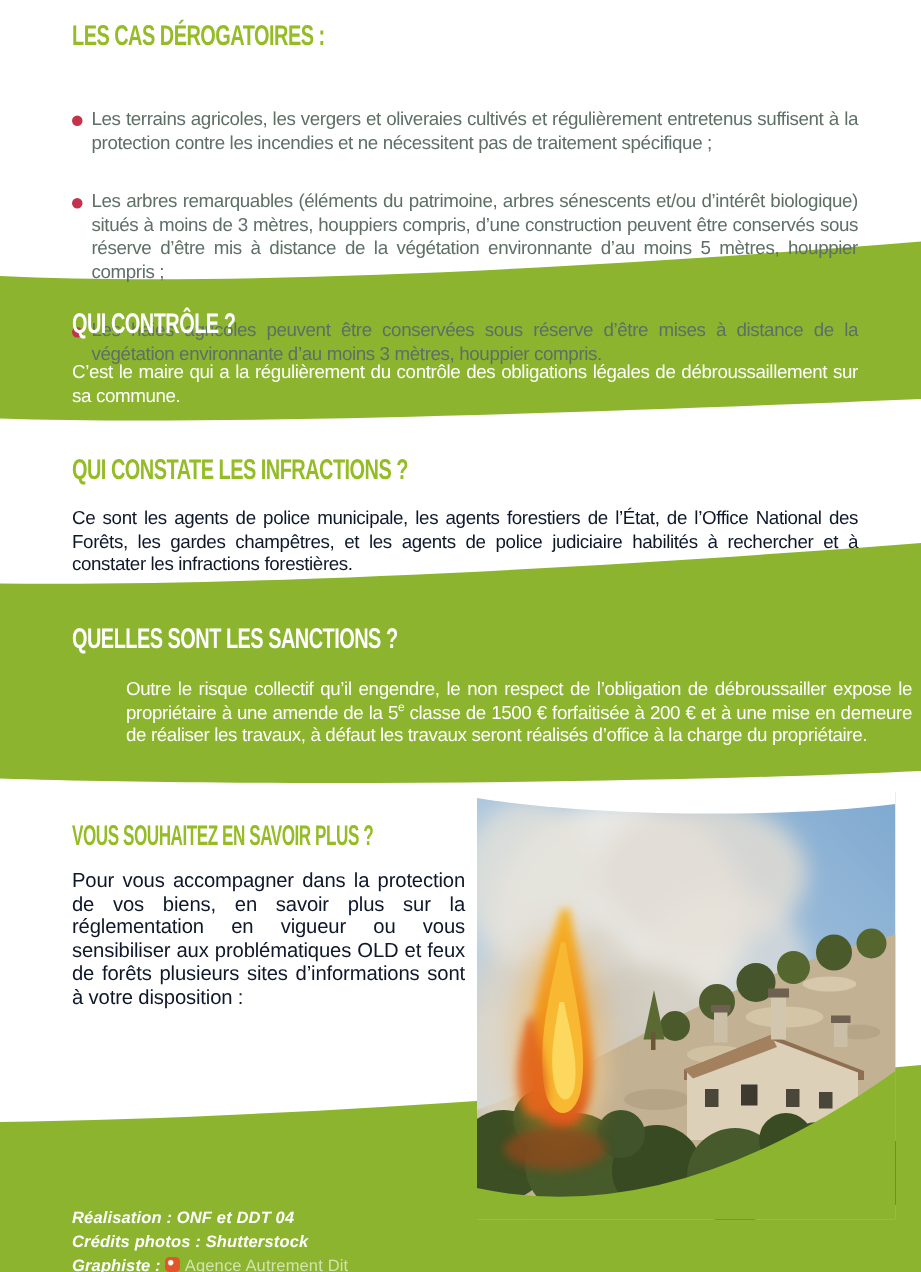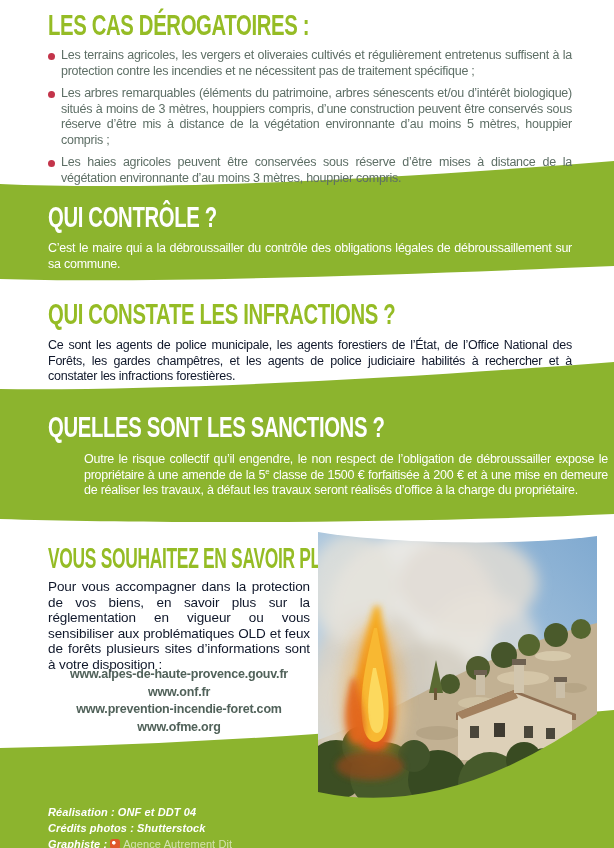--- a/index.html
+++ b/index.html
@@ -6,40 +6,40 @@
   html,body { background:#e8e8e8; }
   body { font-family:"Liberation Sans", sans-serif; }
   .page {
     position:relative; width:614px; height:848px; margin:0 auto;
     background:#ffffff; overflow:hidden;
   }
   .bands { position:absolute; left:0; top:0; width:614px; height:848px; }
   .abs { position:absolute; }
 
   
-  .hd { font-weight:700; font-size:29px; line-height:24px; white-space:nowrap;text-decoration:underline; }
+  .hd { font-weight:700; font-size:19px; line-height:24px; white-space:nowrap;text-decoration:underline; }
   .hd > span { display:inline-block; transform:scaleX(0.70); transform-origin:0 60%; letter-spacing:-0.5px; }
   .hd.tight > span { transform:scaleX(0.60); }
   .hd.green { color:#95BC25; }
   .hd.white { color:#ffffff; }
 
   
   .body-txt {
     font-size:12.5px; line-height:15.5px; letter-spacing:-0.25px;
     color:#0f172a; text-align:justify;
   }
   .body-txt.on-green { color:#ffffff; }
   sup { font-size:8px; vertical-align:super; line-height:0; }
 
   
   .bullets { list-style:none; }
   .bullets li {
     position:relative; padding-left:13px; margin-bottom:7px;
     font-size:12.5px; line-height:15.5px; letter-spacing:-0.25px;
-    color:#5E6F66; text-align:justify;
+    color:#5E6F66; text-align:justify;margin-top:24px;
   }
   .bullets li .dot {
     position:absolute; left:0; top:4.5px; width:7px; height:7px;
     border-radius:50%; background:#C3344A;
   }
 
   
   .links { width:262px; text-align:center; }
   .links div {
     font-weight:700; font-size:12.5px; line-height:17.5px;
@@ -82,44 +82,38 @@
     </li>
     <li>
       <span class="dot"></span>
       <span>Les haies agricoles peuvent être conservées sous réserve d’être mises à distance de la végétation environnante d’au moins 3 mètres, houppier compris.</span>
     </li>
   </ul>
 
   <div class="abs hd white" style="left:48px; top:205px;">
     <span>QUI CONTRÔLE ?</span>
   </div>
-  <div class="abs body-txt on-green" style="left:48px; top:241px; width:524px;">C’est le maire qui a la débroussailler du contrôle des obligations légales de débroussaillement sur sa commune.</div>
+  <div class="abs body-txt on-green" style="left:48px; top:241px; width:524px;">C’est le maire qui a la régulièrement du contrôle des obligations légales de débroussaillement sur sa commune.</div>
 
   <div class="abs hd green" style="left:48px; top:302px;">
     <span>QUI CONSTATE LES INFRACTIONS ?</span>
   </div>
   <div class="abs body-txt" style="left:48px; top:338px; width:524px;">Ce sont les agents de police municipale, les agents forestiers de l’État, de l’Office National des Forêts, les gardes champêtres, et les agents de police judiciaire habilités à rechercher et à constater les infractions forestières.</div>
 
   <div class="abs hd white" style="left:48px; top:415px;">
     <span>QUELLES SONT LES SANCTIONS ?</span>
   </div>
   <div class="abs body-txt on-green" style="left:48px; top:452px; width:524px;margin-left:36px;">
     <span>Outre le risque collectif qu’il engendre, le non respect de l’obligation de débroussailler expose le propriétaire à une amende de la 5</span><sup>e</sup><span> classe de 1500 € forfaitisée à 200 € et à une mise en demeure de réaliser les travaux, à défaut les travaux seront réalisés d’office à la charge du propriétaire.</span>
   </div>
 
   <div class="abs hd green tight" style="left:48px; top:546px;">
     <span>VOUS SOUHAITEZ EN SAVOIR PLUS ?</span>
   </div>
   <div class="abs body-txt" style="left:48px; top:579px; width:262px; font-size:13.5px; letter-spacing:-0.1px;">Pour vous accompagner dans la protection de vos biens, en savoir plus sur la réglementation en vigueur ou vous sensibiliser aux problématiques OLD et feux de forêts plusieurs sites d’informations sont à votre disposition :</div>
-  <div class="abs links" style="left:48px; top:666px;">
-    <div>www.alpes-de-haute-provence.gouv.fr</div>
-    <div>www.onf.fr</div>
-    <div>www.prevention-incendie-foret.com</div>
-    <div>www.ofme.org</div>
-  </div>
 
   <svg class="abs photo-wrap" viewBox="0 0 279 285" preserveAspectRatio="none" aria-hidden="true">
     <defs>
       <linearGradient id="sky" x1="0" y1="1" x2="1" y2="0">
         <stop offset="0" stop-color="#cfdde8"></stop>
           <stop offset="0.55" stop-color="#a7c4dd"></stop>
           <stop offset="1" stop-color="#7fa9d0"></stop>
       </linearGradient>
       <linearGradient id="flameG" x1="0" y1="0" x2="0" y2="1">
         <stop offset="0" stop-color="#f6b225"></stop>

